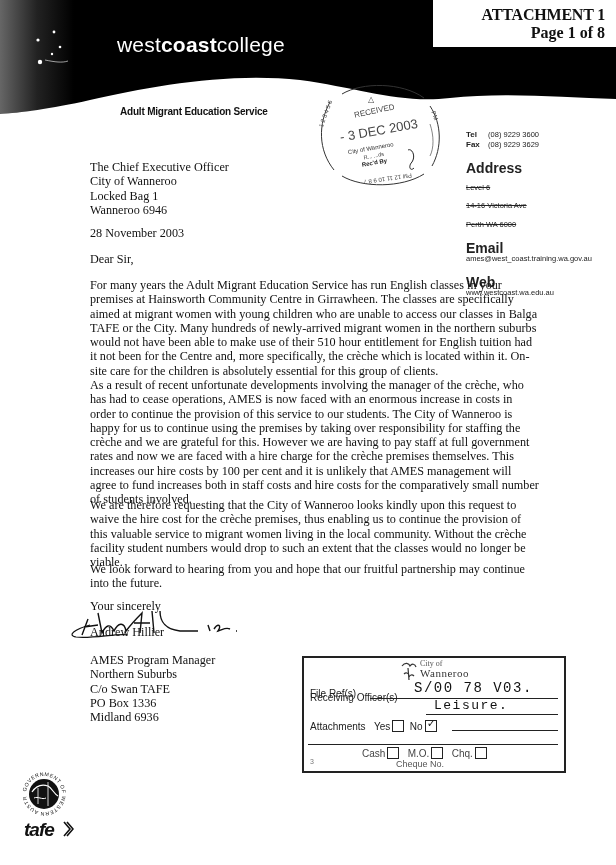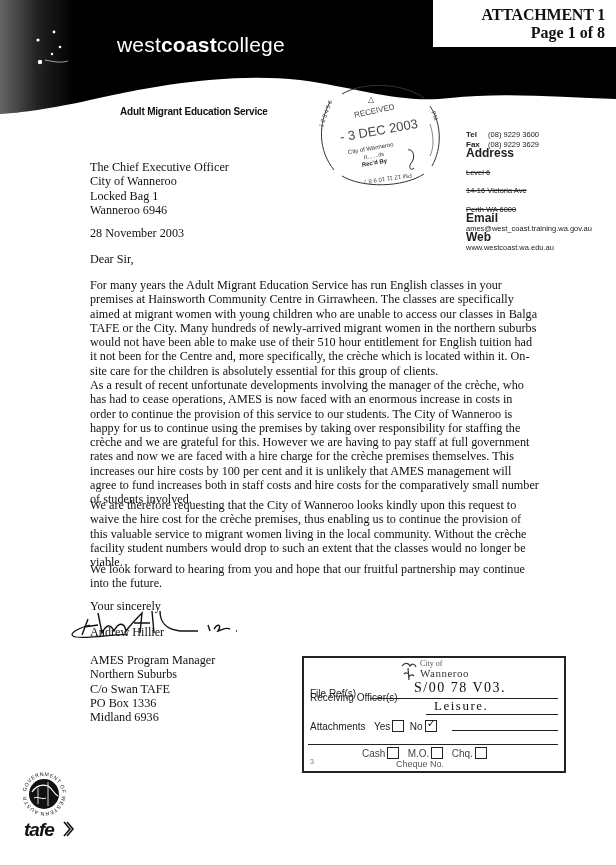--- a/index.html
+++ b/index.html
@@ -10,21 +10,21 @@
   .brand b { font-weight:bold; }
   .attach-box { position:absolute; left:433px; top:0; width:186px; height:47px; background:#fff; }
   .attach-title { position:absolute; right:14px; top:6px; font-family:"Liberation Serif", serif; font-weight:bold; font-size:16px; color:#111; white-space:nowrap; letter-spacing:-0.2px; }
   .attach-page { position:absolute; right:14px; top:24px; font-family:"Liberation Serif", serif; font-weight:bold; font-size:16px; color:#111; white-space:nowrap; }
   .service { position:absolute; left:120px; top:106px; font-family:"Liberation Sans", sans-serif; font-weight:bold; font-size:10px; color:#111; letter-spacing:-0.2px; white-space:nowrap; }
   
   #stamp { position:absolute; left:312px; top:84px; width:136px; height:104px; }
   
   .contact { position:absolute; left:466px; top:130px; font-family:"Liberation Sans", sans-serif; font-size:7.5px; color:#222; line-height:9.5px; }
   .contact .lbl { font-weight:bold; font-size:8px; display:inline-block; width:20px; }
-  .contact .hd { font-weight:bold; font-size:12px; margin-top:0; }
+  .contact .hd { font-weight:bold; font-size:14px; margin-top:15px; }
   .contact .strike { text-decoration:line-through;margin-top:9px; }
   
   .letter { position:absolute; left:90px; font-size:12.2px; line-height:14.3px; color:#111; }
   .addr { top:160px; }
   .date { top:226px; }
   .salutation { top:252px; }
   .para { width:450px; }
   .p1 { top:278px; }
   .p2 { top:378px; }
   .p3 { top:498px; }
@@ -33,21 +33,21 @@
   .signer { top:625px; }
   .sig-block { top:653px; }
   #signature { position:absolute; left:68px; top:605px; width:200px; height:38px; }
   
   .fileref { position:absolute; left:302px; top:656px; width:260px; height:113px; border:2px solid #222; border-bottom-width:2.5px; font-family:"Liberation Sans", sans-serif; font-size:10px; color:#222; }
   .fileref .cw-logo { position:absolute; left:96px; top:2px; width:18px; height:22px; }
   .fileref .cw-line1 { position:absolute; left:116px; top:1px; font-family:"Liberation Serif", serif; font-size:8px; color:#555; }
   .fileref .cw-line2 { position:absolute; left:116px; top:9px; font-family:"Liberation Serif", serif; font-size:11px; color:#333; letter-spacing:0.5px; }
   .fr-row { position:absolute; left:6px; white-space:nowrap; }
   .fr-line { position:absolute; border-bottom:1px solid #222; }
-  .hand { font-family:Liberation Serif, serif; font-size:14px; color:#111; position:absolute; letter-spacing:1.5px; }
+  .hand { font-family:Liberation Mono, monospace; font-size:14px; color:#111; position:absolute; letter-spacing:1.5px; }
   .cb { display:inline-block; width:10px; height:10px; border:1.3px solid #222; vertical-align:-2px; margin-left:2px; }
   
   #gov-seal { position:absolute; left:18px; top:768px; width:52px; height:52px; }
   #tafe-logo { position:absolute; left:24px; top:818px; width:50px; height:22px; }
 </style>
 </head>
 <body>
 
 <svg id="banner" viewBox="0 0 616 130" preserveAspectRatio="none">
   <defs>

